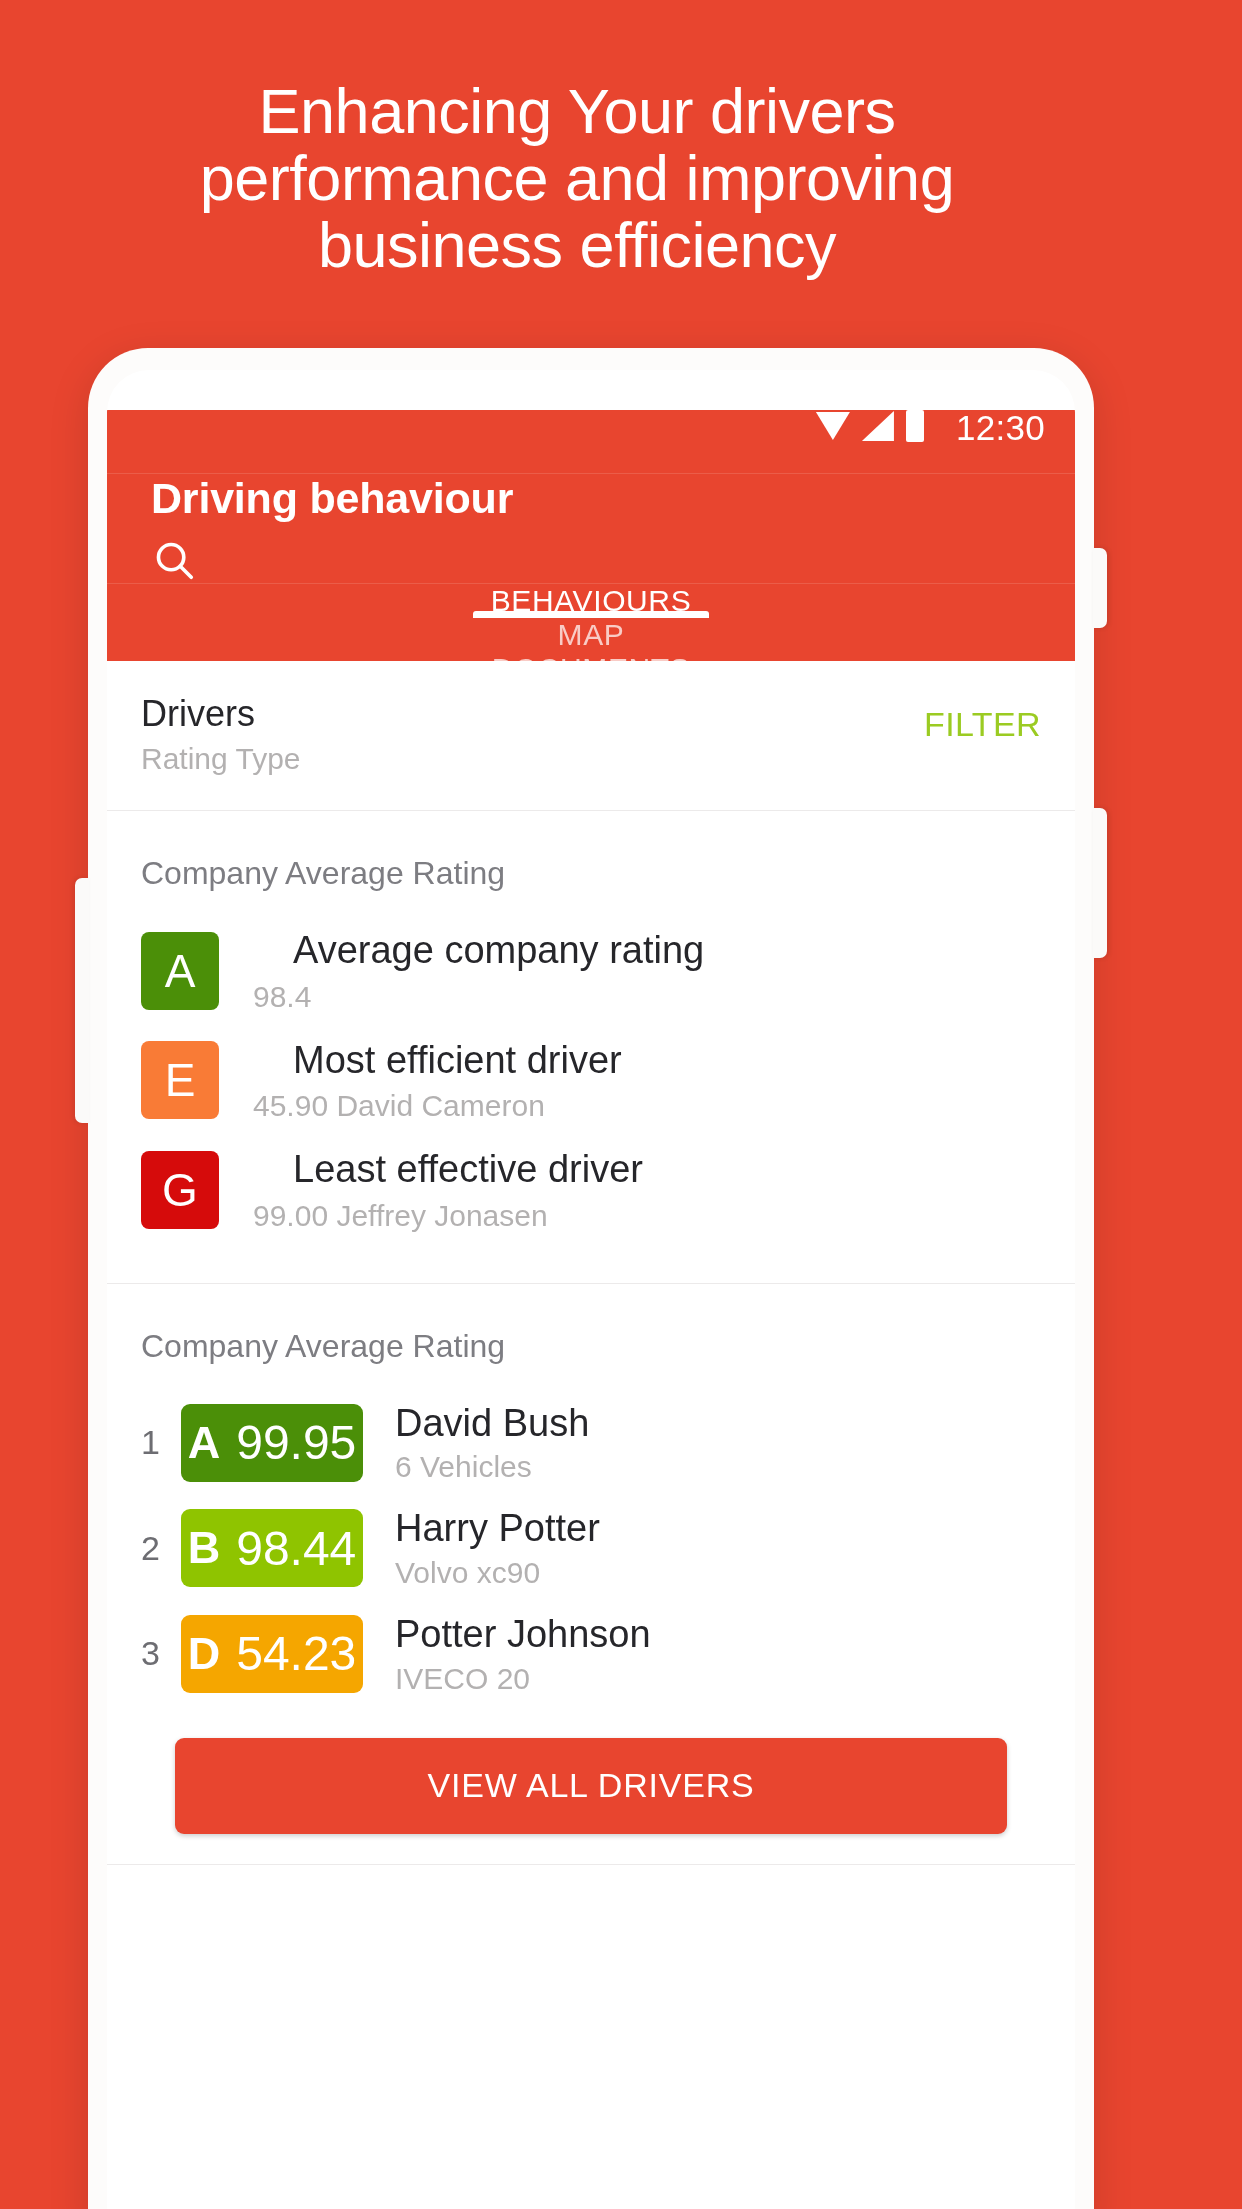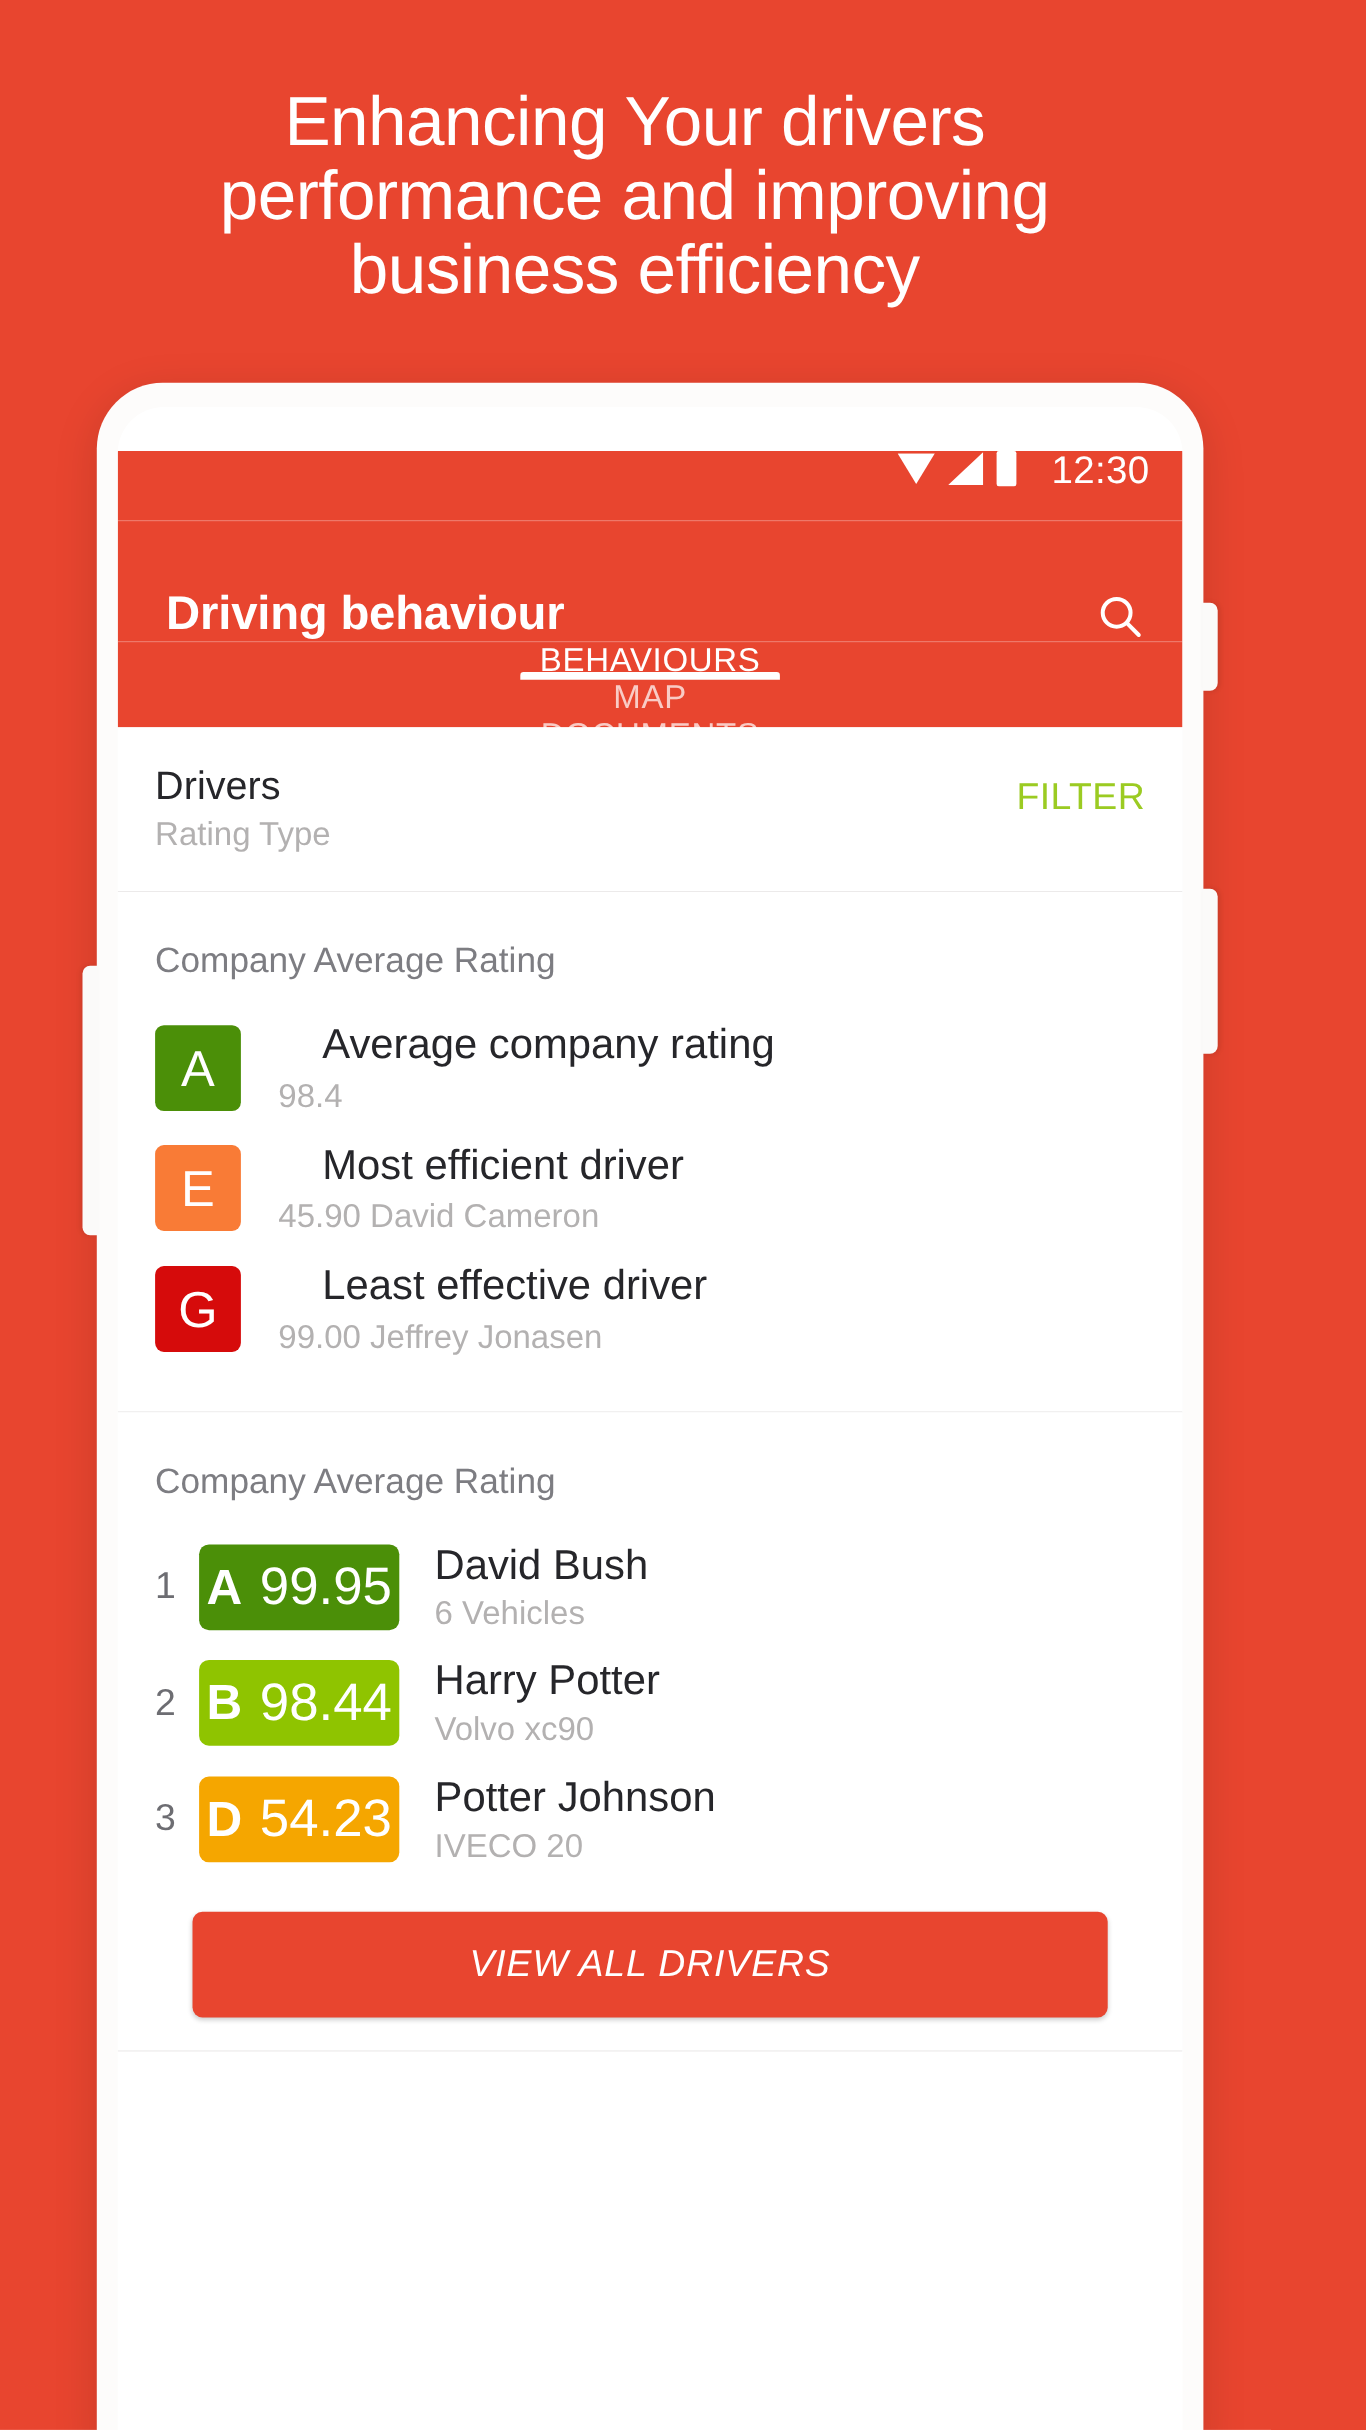--- a/index.html
+++ b/index.html
@@ -127,24 +127,25 @@
     letter-spacing: 0.3px;
     line-height: 1;
     margin-left: 6px;
   }
 
   
   .appbar {
     height: 110px;
     background: #e8452f;
     display: flex;
-    align-items: flex-end;
+    align-items: flex-start;
     justify-content: space-between;
     padding: 0 34px 0 44px;
     border-top: 1px solid rgba(255,255,255,0.13);
+    flex-direction: column;
   }
   .appbar-title {
     color: #fff;
     font-size: 43px;
     font-weight: 700;
     letter-spacing: -0.2px;
   }
   .search-icon { width: 46px; height: 46px; display: block; }
 
   
@@ -284,21 +285,21 @@
     color: #26262a;
     line-height: 1.2;
   }
   .rank-sub {
     font-size: 30px;
     color: #b3b1b1;
     margin-top: 4px;
   }
 
   
-  .cta-wrap { padding: 20px 34px 0 34px; font-style: italic; }
+  .cta-wrap { padding: 20px 34px 0 34px; }
   .cta {
     background: #e8452f;
     border-radius: 9px;
     height: 96px;
     display: flex;
     align-items: center;
     justify-content: center;
     color: #ffffff;
     font-size: 34px;
     font-weight: 500;

